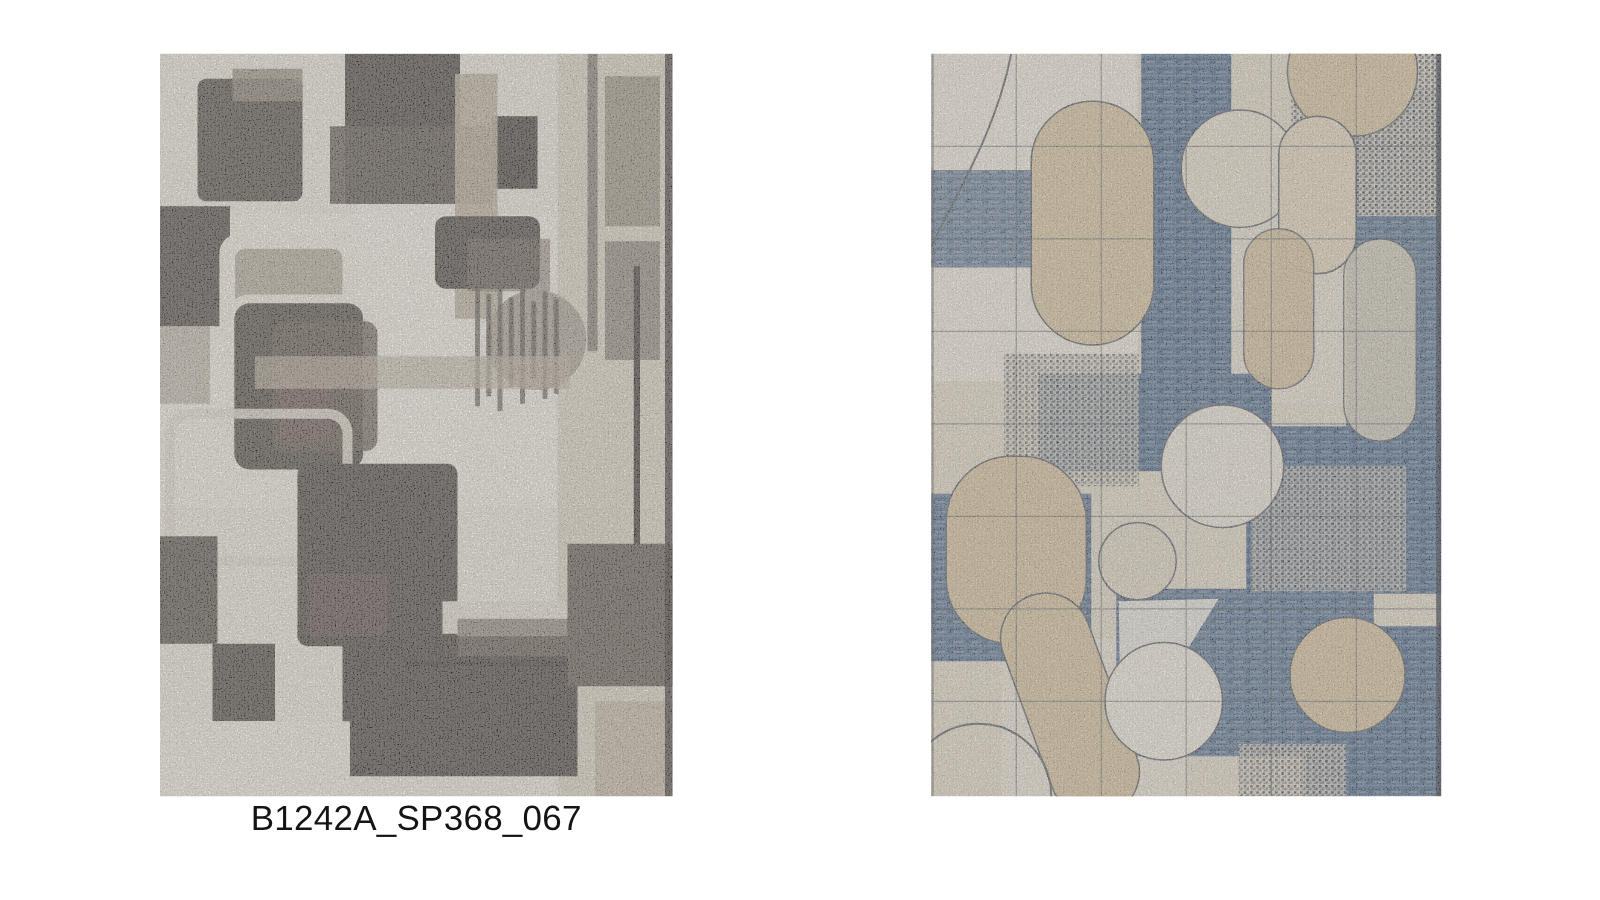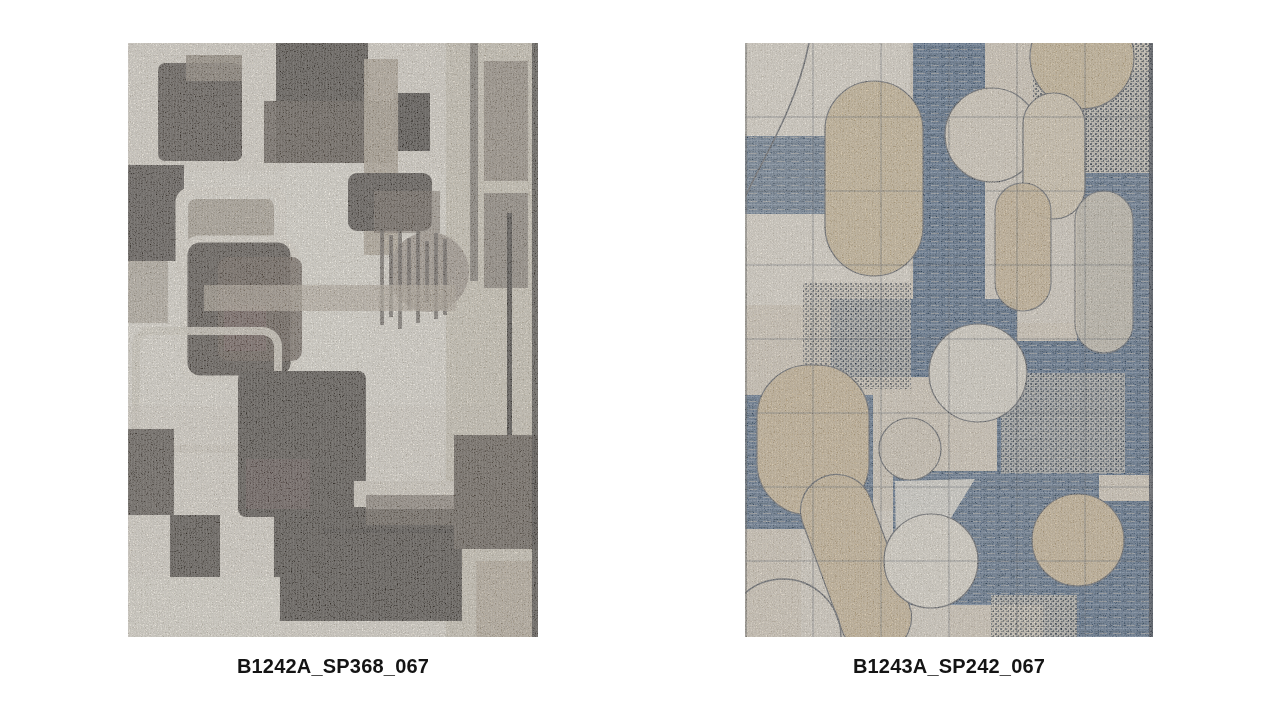--- a/index.html
+++ b/index.html
@@ -7,23 +7,23 @@
     width:1280px;height:720px;overflow:hidden;
     background:#ffffff;
     font-family:"Liberation Sans", sans-serif;
   }
   .canvas{position:relative;width:1280px;height:720px;background:#ffffff;}
   figure.product{position:absolute;margin:0;padding:0;display:block;}
   figure.product svg{display:block;width:100%;height:594px;}
   .product-left{left:128px;top:43px;width:410px;}
   .product-right{left:745px;top:43px;width:408px;}
   figcaption.caption{
-    margin-top:18px;text-align:center;
-    font-size:20px;line-height:22px;color:#141414;
-    letter-spacing:0.2px;white-space:nowrap;font-weight:bold;
+    margin-top:7px;text-align:center;
+    font-size:28px;line-height:22px;color:#141414;
+    letter-spacing:0.2px;white-space:nowrap;
   }
 </style>
 </head>
 <body>
 
 <main class="canvas">
 
   <figure class="product product-left">
     <svg viewBox="0 0 410 594" preserveAspectRatio="none" xmlns="http://www.w3.org/2000/svg">
       <defs>
@@ -188,16 +188,15 @@
         <rect x="0" y="0" width="2" height="594" fill="#4b4b48" opacity="0.5"></rect>
         <rect x="404" y="0" width="4" height="594" fill="#2d333d" opacity="0.85"></rect>
       </g>
 
       <g>
         <rect width="408" height="594" fill="url(#weaveR)" opacity="0.14"></rect>
         <rect width="408" height="594" filter="url(#grainDarkR)" opacity="0.22"></rect>
         <rect width="408" height="594" filter="url(#grainLightR)" opacity="0.3"></rect>
       </g>
     </svg>
-    <figcaption class="caption">B1243A_SP242_067</figcaption>
   </figure>
 
 </main>
 
 </body></html>

